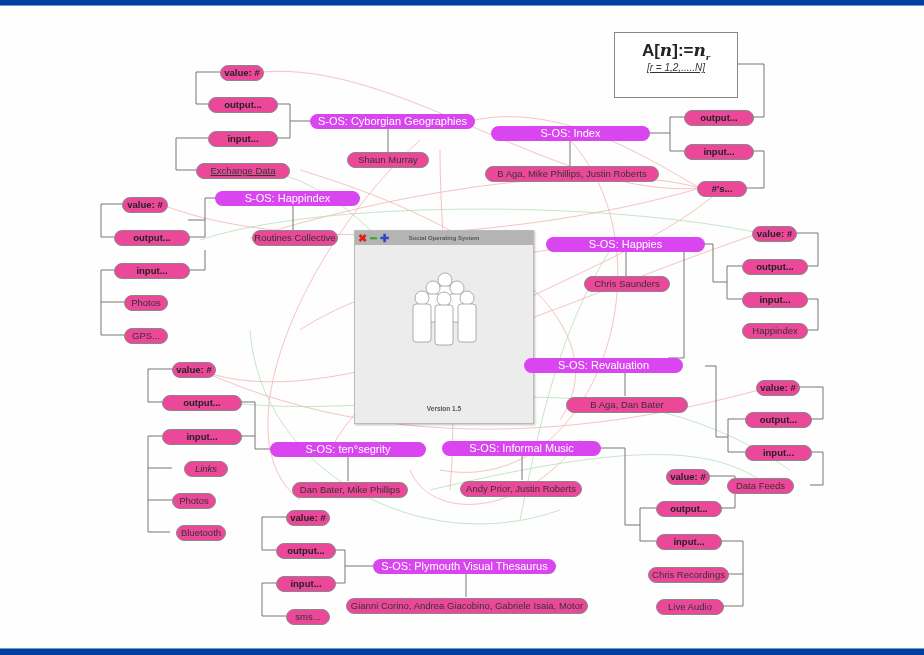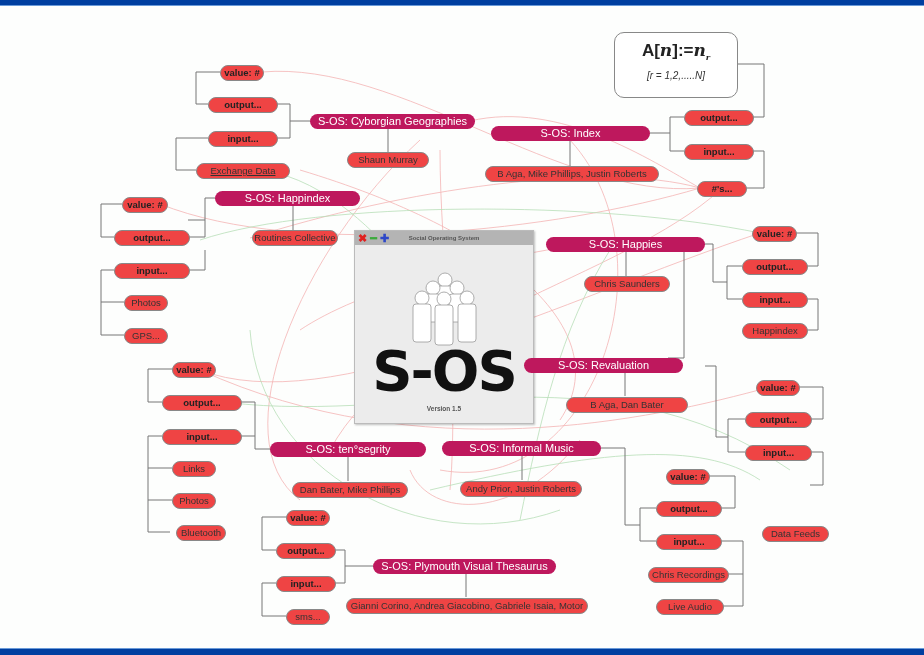--- a/index.html
+++ b/index.html
@@ -1,26 +1,26 @@
 <!DOCTYPE html>
 <html><head>
 <meta charset="utf-8">
 <style>
   html,body{margin:0;padding:0;}
   body{width:924px;height:655px;position:relative;overflow:hidden;background:#fdfefd;font-family:"Liberation Sans",sans-serif;}
   .bar-top{position:absolute;left:0;top:0;width:924px;height:5px;background:#003fa0;border-bottom:1px solid #6a9ad8;}
   .bar-bot{position:absolute;left:0;bottom:0;width:924px;height:6px;background:#003fa0;border-top:1px solid #6a9ad8;}
   svg.lines{position:absolute;left:0;top:0;}
-  .hub{position:absolute;height:15px;background:#be185d;color:#fff;border-radius:8px;font-size:11px;line-height:15px;text-align:center;font-weight:normal;white-space:nowrap;}
-  .leaf{position:absolute;height:14px;background:#ef4444;border:1px solid #888;border-radius:8px;font-size:9.5px;line-height:14px;text-align:center;color:#333;white-space:nowrap;box-sizing:content-box;}
+  .hub{position:absolute;height:15px;background:#d946ef;color:#fff;border-radius:8px;font-size:11px;line-height:15px;text-align:center;font-weight:normal;white-space:nowrap;}
+  .leaf{position:absolute;height:14px;background:#ec4899;border:1px solid #888;border-radius:8px;font-size:9.5px;line-height:14px;text-align:center;color:#333;white-space:nowrap;box-sizing:content-box;}
   .leaf.b{font-weight:bold;color:#222;}
-  .formula{position:absolute;left:614px;top:32px;width:122px;height:64px;border:1px solid #888;border-radius:10px;background:#fff;text-align:center;}
+  .formula{position:absolute;left:614px;top:32px;width:122px;height:64px;border:1px solid #888;border-radius:0;background:#fff;text-align:center;}
   .formula .f1{font-size:17px;font-weight:bold;margin-top:7px;color:#222;}
   .formula .f1 i{font-family:"DejaVu Serif",serif;}
-  .formula .f2{font-size:10px;font-style:italic;margin-top:8px;color:#333;}
+  .formula .f2{font-size:10px;font-style:italic;color:#333;text-decoration:underline;}
   .win{position:absolute;left:354px;top:230px;width:178px;height:192px;background:#ececec;border:1px solid #bbb;box-shadow:1px 1px 2px rgba(0,0,0,.25);}
   .win .tb{height:14px;background:#b4b4b4;position:relative;}
   .win .tb .t{position:absolute;left:0;right:0;top:0;text-align:center;font-size:6px;line-height:14px;color:#555;font-weight:bold;}
   .win .tb .btns{position:absolute;left:3px;top:1px;font-size:11px;line-height:12px;font-weight:bold;}
   .win .logo{position:absolute;left:0;right:0;top:112px;text-align:center;font-size:56px;font-weight:bold;color:#111;letter-spacing:-2px;font-family:"DejaVu Sans",sans-serif;line-height:56px;}
   .win .ver{position:absolute;left:0;right:0;top:174px;text-align:center;font-size:6.5px;color:#555;font-weight:bold;}
   .people{position:absolute;left:56px;top:40px;}
 </style>
 </head>
 <body>
@@ -133,21 +133,20 @@
       <circle cx="46" cy="17" r="7"></circle>
         <rect x="38" y="23" width="16" height="28" rx="3"></rect>
       <circle cx="11" cy="27" r="7"></circle>
         <rect x="2" y="33" width="18" height="38" rx="3"></rect>
       <circle cx="33" cy="28" r="7"></circle>
         <rect x="24" y="34" width="18" height="40" rx="3"></rect>
       <circle cx="56" cy="27" r="7"></circle>
         <rect x="47" y="33" width="18" height="38" rx="3"></rect>
     </g>
   </svg>
-  <div class="logo">S-OS</div>
   <div class="ver">Version 1.5</div>
 </div>
 
 <div class="hub" style="left:310px;top:114px;width:165px;">S-OS: Cyborgian Geographies</div>
 <div class="leaf" style="left:347px;top:152px;width:80px;">Shaun Murray</div>
 <div class="leaf b" style="left:220px;top:65px;width:42px;">value: #</div>
 <div class="leaf b" style="left:208px;top:97px;width:68px;">output...</div>
 <div class="leaf b" style="left:208px;top:131px;width:68px;">input...</div>
 <div class="leaf" style="left:196px;top:163px;width:92px;text-decoration:underline;">Exchange Data</div>
 
@@ -170,28 +169,28 @@
 <div class="leaf b" style="left:752px;top:226px;width:43px;">value: #</div>
 <div class="leaf b" style="left:742px;top:259px;width:64px;">output...</div>
 <div class="leaf b" style="left:742px;top:292px;width:64px;">input...</div>
 <div class="leaf" style="left:742px;top:323px;width:64px;">Happindex</div>
 
 <div class="hub" style="left:524px;top:358px;width:159px;">S-OS: Revaluation</div>
 <div class="leaf" style="left:566px;top:397px;width:120px;">B Aga, Dan Bater</div>
 <div class="leaf b" style="left:756px;top:380px;width:42px;">value: #</div>
 <div class="leaf b" style="left:745px;top:412px;width:65px;">output...</div>
 <div class="leaf b" style="left:745px;top:445px;width:65px;">input...</div>
-<div class="leaf" style="left:762px;top:478px;width:65px;margin-top:48px;">Data Feeds</div>
+<div class="leaf" style="left:727px;top:478px;width:65px;">Data Feeds</div>
 
 <div class="hub" style="left:270px;top:442px;width:156px;">S-OS: ten°segrity</div>
 <div class="leaf" style="left:292px;top:482px;width:114px;">Dan Bater, Mike Phillips</div>
 <div class="leaf b" style="left:172px;top:362px;width:42px;">value: #</div>
 <div class="leaf b" style="left:162px;top:395px;width:78px;">output...</div>
 <div class="leaf b" style="left:162px;top:429px;width:78px;">input...</div>
-<div class="leaf" style="left:172px;top:461px;width:42px;">Links</div>
+<div class="leaf" style="left:184px;top:461px;width:42px;font-style:italic;">Links</div>
 <div class="leaf" style="left:172px;top:493px;width:42px;">Photos</div>
 <div class="leaf" style="left:176px;top:525px;width:48px;">Bluetooth</div>
 
 <div class="hub" style="left:442px;top:441px;width:159px;">S-OS: Informal Music</div>
 <div class="leaf" style="left:460px;top:481px;width:120px;">Andy Prior, Justin Roberts</div>
 <div class="leaf b" style="left:666px;top:469px;width:42px;">value: #</div>
 <div class="leaf b" style="left:656px;top:501px;width:64px;">output...</div>
 <div class="leaf b" style="left:656px;top:534px;width:64px;">input...</div>
 <div class="leaf" style="left:648px;top:567px;width:79px;">Chris Recordings</div>
 <div class="leaf" style="left:656px;top:599px;width:66px;">Live Audio</div>

